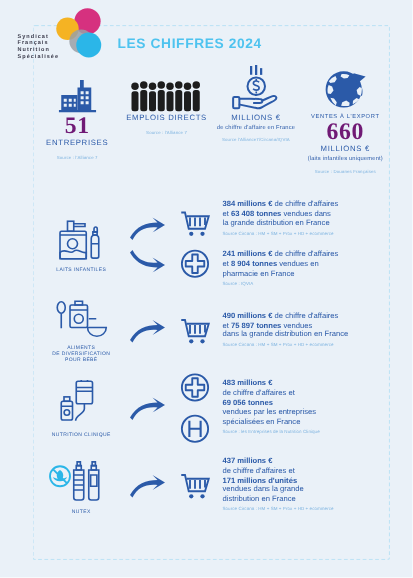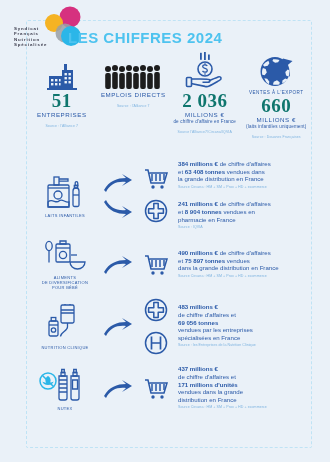--- a/index.html
+++ b/index.html
@@ -25,22 +25,22 @@
   .logo-text {
     position: absolute; left: 0px; top: 20px;
     width: 48px;
     font-size: 4.4px; line-height: 5.4px;
     letter-spacing: 0.85px;
     font-weight: bold;
     color: #3a3a4a;
     text-align: left;
   }
   .title {
-    position: absolute; left: 68px; top: 29px;
-    font-size: 15px; font-weight: bold;
+    position: absolute; left: 94px; top: 29px;
+    font-size: 11px; font-weight: bold;
     letter-spacing: 0.5px;
     color: #4ec3ef;
   }
 
   
   .frame {
     position: absolute;
     left: 26px; top: 20px; right: 18px; bottom: 14px;
     border: 1px dashed #bfe3f5;
     border-radius: 2px;
@@ -60,21 +60,21 @@
     align-items: center;
     text-align: center;
     padding: 0 2px;
   }
   .stat-icon { height: 38px; display: flex; align-items: flex-end; justify-content: center; }
   .stat-pre {
     font-size: 4.6px; color: #2b5aa8; letter-spacing: 0.5px;
     margin-bottom: 1px;
   }
   .stat-num {
-    font-size: 19px; font-weight: bold; color: #0f766e;
+    font-size: 19px; font-weight: bold; color: #701a75;
     letter-spacing: 0.5px; line-height: 20px;
     font-family: "Liberation Serif", serif;
   }
   .stat-unit {
     font-size: 6.2px; color: #2b5aa8; letter-spacing: 0.55px;
     line-height: 7.5px;
   }
   .stat-sub {
     font-size: 4.6px; color: #2b5aa8; letter-spacing: 0.15px;
     line-height: 6px; margin-top: 0.5px;
@@ -241,21 +241,20 @@
             <circle cx="20" cy="17" r="7"></circle>
             <path d="M22.3 13.8c-.6-.7-1.5-1-2.4-1-1.2 0-2.2.7-2.2 1.8 0 2.4 4.6 1.2 4.6 3.6 0 1.1-1 1.9-2.3 1.9-1 0-1.9-.4-2.5-1.1" stroke-width="1.3"></path>
             <path d="M20 11.2v1.6M20 21.2v1.6" stroke-width="1.3"></path>
             <path d="M6 27h9l7.5.2c1.6 0 2.4.7 2.4 1.6 0 .9-.8 1.5-2.2 1.5h-5.2"></path>
             <path d="M24.5 28.5c3-1.2 6.5-2.8 8.6-3.6 1.4-.5 2.6.1 2.9 1 .3 1-.3 1.8-1.5 2.5-3.6 2-7.6 4.3-10.3 5.6-1.5.7-2.7.8-4.2.4L6 31.5"></path>
             <rect x="1.5" y="25.5" width="5" height="9" rx="1"></rect>
           </g>
         </svg>
       </div>
       <div class="stat-pre"></div>
-      <div class="stat-num">2 036</div>
       <div class="stat-unit">MILLIONS €</div>
       <div class="stat-sub">de chiffre d'affaire en France</div>
       <div class="stat-src">Source l'Alliance7/Circana/IQVIA</div>
     </div>
 
     <div class="stat">
       <div class="stat-icon">
         <svg width="40" height="34" viewBox="0 0 40 34">
           <g fill="#2b5aa8">
             <path d="M19 1c-8 0-14.5 6.5-14.5 14.5S11 30 19 30s14.5-6.5 14.5-14.5S27 1 19 1zm0 2.2c1.6 0 3.1.3 4.5.9l-1.4 2.2-3 .4-2.6-1.6.6-1.8c.6-.07 1.2-.1 1.9-.1zm-6.6 1.6 1 2.4-1.7 2.6-3.4.6-1.3-1.5a12.5 12.5 0 0 1 5.4-4.1zM6.9 12l2.8 1.1 1.1 3.3-2.2 2.8-2.3-.4a12.3 12.3 0 0 1-.3-2.8c0-1.4.3-2.8.9-4zm1.4 10.2 2.9.5 2.2 3-.7 2.6a12.5 12.5 0 0 1-4.4-6.1zm8.6 6.4.9-2.9 3.2-1.4 2.7 1.9-.3 2.3c-1 .2-2 .3-3 .3-1.2 0-2.4-.07-3.5-.2zm9.3-1.2.2-2.8 2.8-2.2 2.1.9a12.5 12.5 0 0 1-5.1 4.1zm6.2-6.8-2.3-1.2-.8-3.4 2.4-2.4 2 .9c.2.9.3 1.9.3 2.9 0 1.1-.1 2.2-.4 3.2z"></path>

